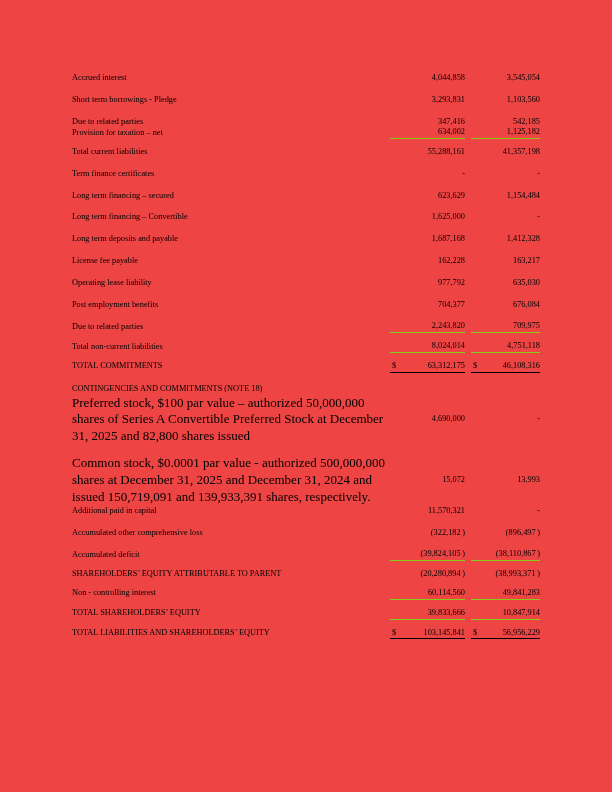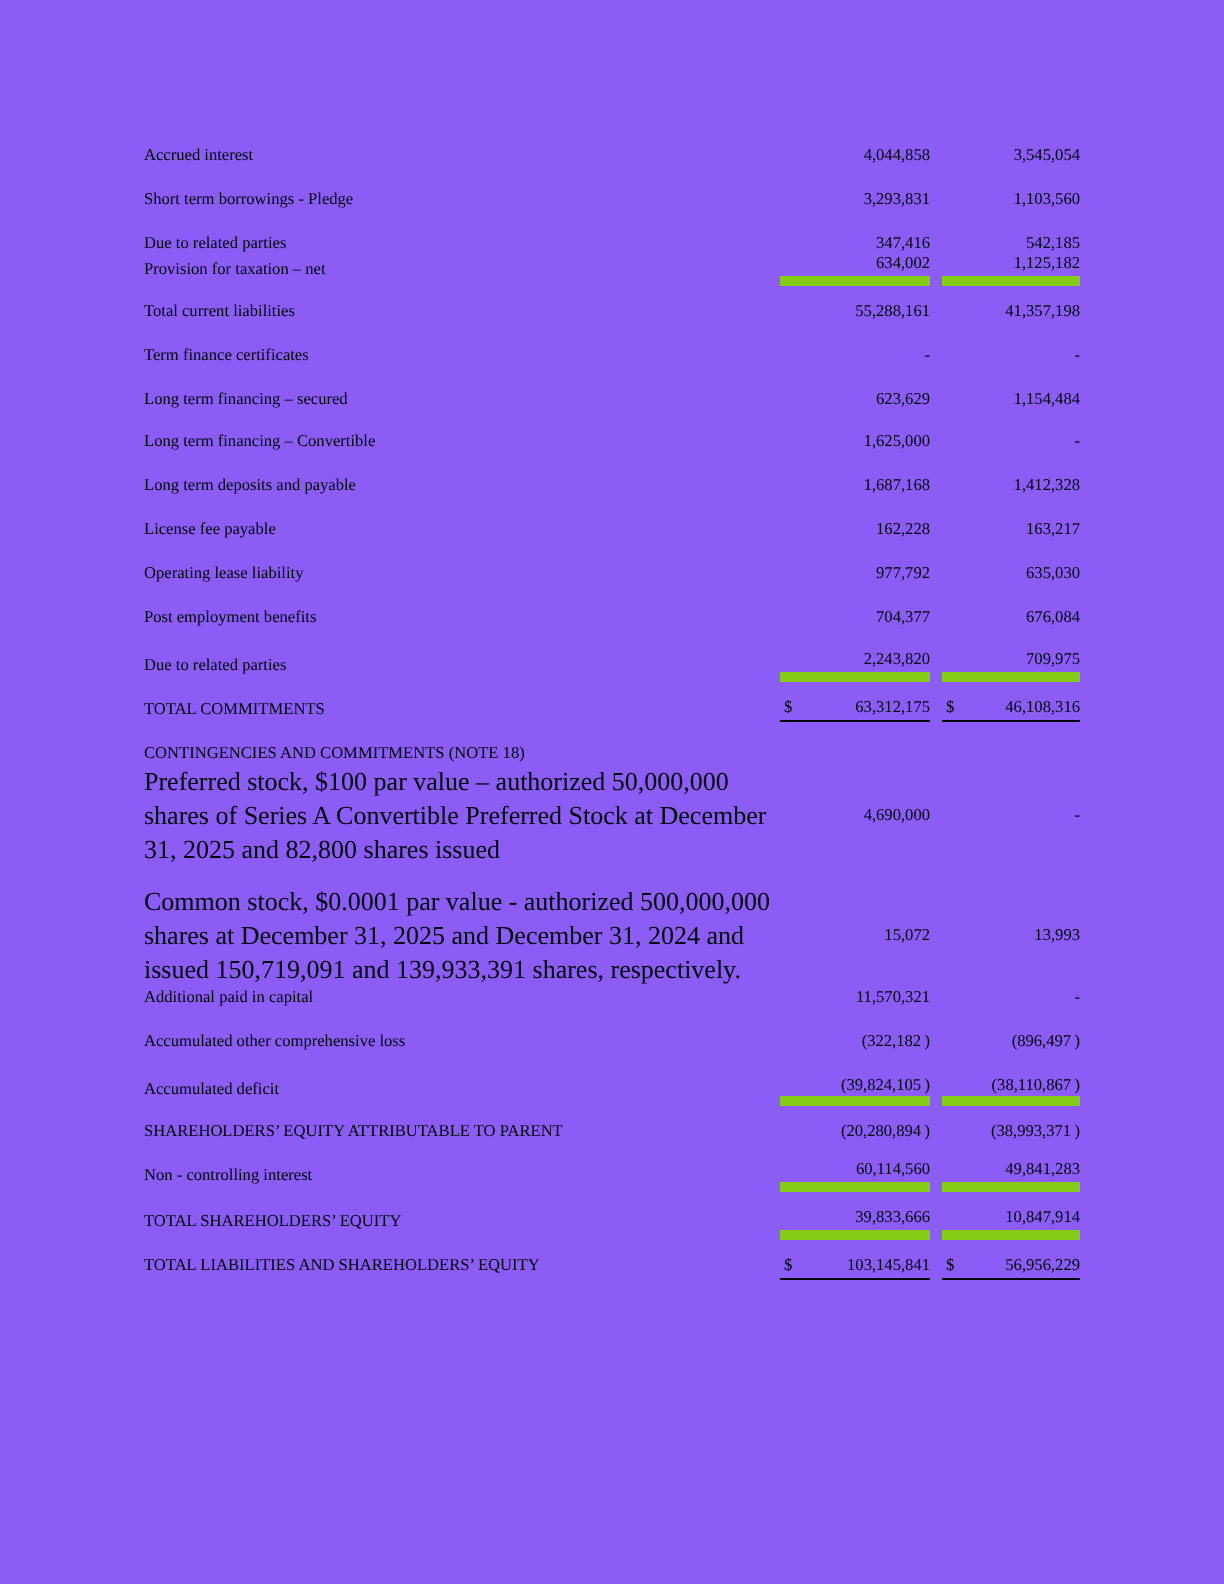--- a/index.html
+++ b/index.html
@@ -8,21 +8,21 @@
     background: #ffffff;
   }
   body {
     font-family: "Liberation Serif", "DejaVu Serif", serif;
     color: #000000;
   }
   .page {
     position: relative;
     width: 612px;
     height: 792px;
-    background: #8b5cf6;
+    background: #ef4444;
     overflow: hidden;
     box-sizing: border-box;
   }
   .sheet {
     position: absolute;
     left: 72px;
     top: 62px;
     width: 468px;
   }
   table.bs {
@@ -61,21 +61,21 @@
   .caps { }
   .tight { line-height: 1.18; }
 
   
   tr.sp-lg > td { padding-top: 11px; }
   tr.sp-md > td { padding-top: 8px; }
   tr.sp-xs > td { padding-top: 0px; }
 
   
   td.rule-top {
-    border-top: 5px solid #84cc16;
+    border-top: 1px solid #84cc16;
     padding-top: 1px;
   }
 
   
   td.underline-only {
     border-top: 1px solid #000000;
     height: 0;
     font-size: 0;
     line-height: 0;
   }
@@ -178,20 +178,26 @@
             <td class="gap">&nbsp;</td>
             <td class="num">676,084</td>
           </tr>
           <tr class="sp-lg">
             <td class="label ind1">Due to related parties</td>
             <td class="num">2,243,820</td>
             <td class="gap">&nbsp;</td>
             <td class="num">709,975</td>
           </tr>
           <tr class="sp-md">
+            <td class="label ind0">Total non-current liabilities</td>
+            <td class="num rule-top">8,024,014</td>
+            <td class="gap">&nbsp;</td>
+            <td class="num rule-top">4,751,118</td>
+          </tr>
+          <tr class="sp-md">
             <td class="label ind0 caps">TOTAL COMMITMENTS</td>
             <td class="num rule-top">
               <span class="money-wrap"><span class="dollar">$</span><span>63,312,175</span></span>
             </td>
             <td class="gap">&nbsp;</td>
             <td class="num rule-top">
               <span class="money-wrap"><span class="dollar">$</span><span>46,108,316</span></span>
             </td>
           </tr>
           <tr>

